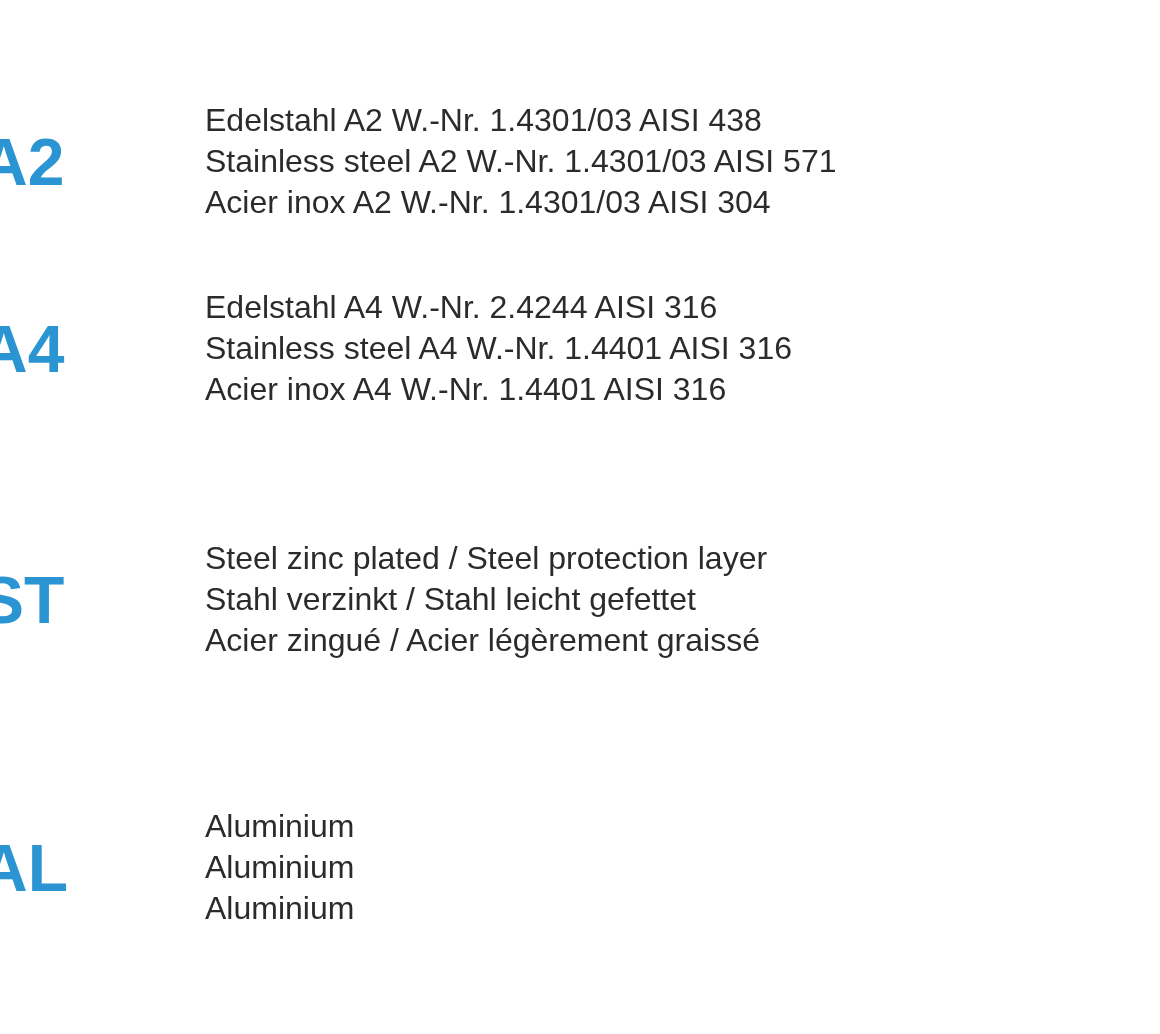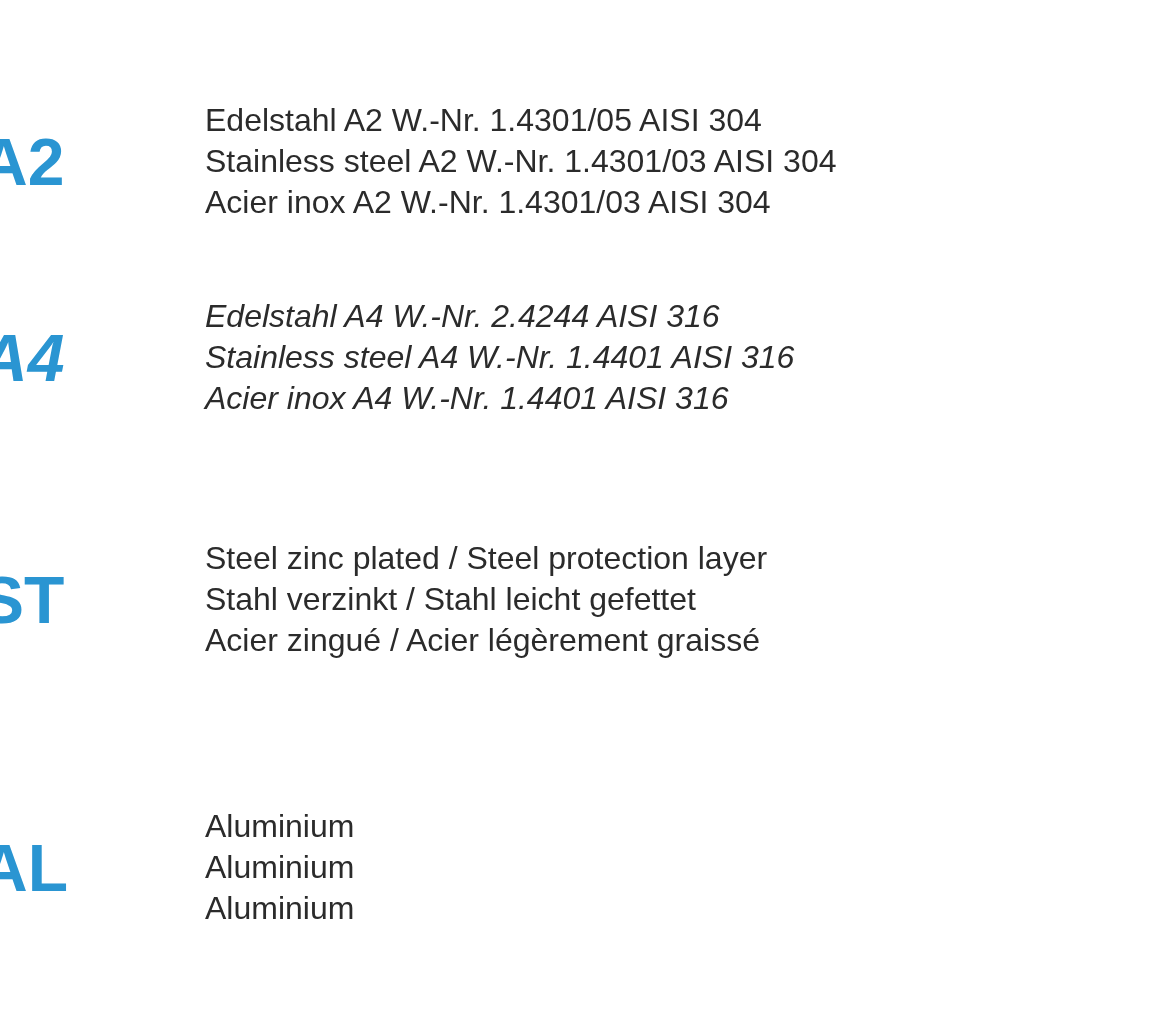--- a/index.html
+++ b/index.html
@@ -40,36 +40,36 @@
   }
   .desc {
     margin: 0;
     font-size: 32px;
     line-height: 41px;
     color: var(--text, #2b2b2b);
     white-space: nowrap;
   }
   
   .row-a2 { top: 100px; }
-  .row-a4 { top: 296px; font-style: italic; }
+  .row-a4 { top: 287px; }
   .row-st { top: 538px; }
   .row-al { top: 806px; }
 </style>
 </head>
 <body>
 
 <div class="frame">
 
   <section class="material-row row-a2">
     <div class="code-col">
       <span class="code">A2</span>
     </div>
     <div class="desc-col">
-      <p class="desc">Edelstahl A2 W.-Nr. 1.4301/05 AISI 304</p>
-      <p class="desc">Stainless steel A2 W.-Nr. 1.4301/03 AISI 304</p>
+      <p class="desc">Edelstahl A2 W.-Nr. 1.4301/03 AISI 438</p>
+      <p class="desc">Stainless steel A2 W.-Nr. 1.4301/03 AISI 571</p>
       <p class="desc">Acier inox A2 W.-Nr. 1.4301/03 AISI 304</p>
     </div>
   </section>
 
   <section class="material-row row-a4">
     <div class="code-col">
       <span class="code">A4</span>
     </div>
     <div class="desc-col">
       <p class="desc">Edelstahl A4 W.-Nr. 2.4244 AISI 316</p>

